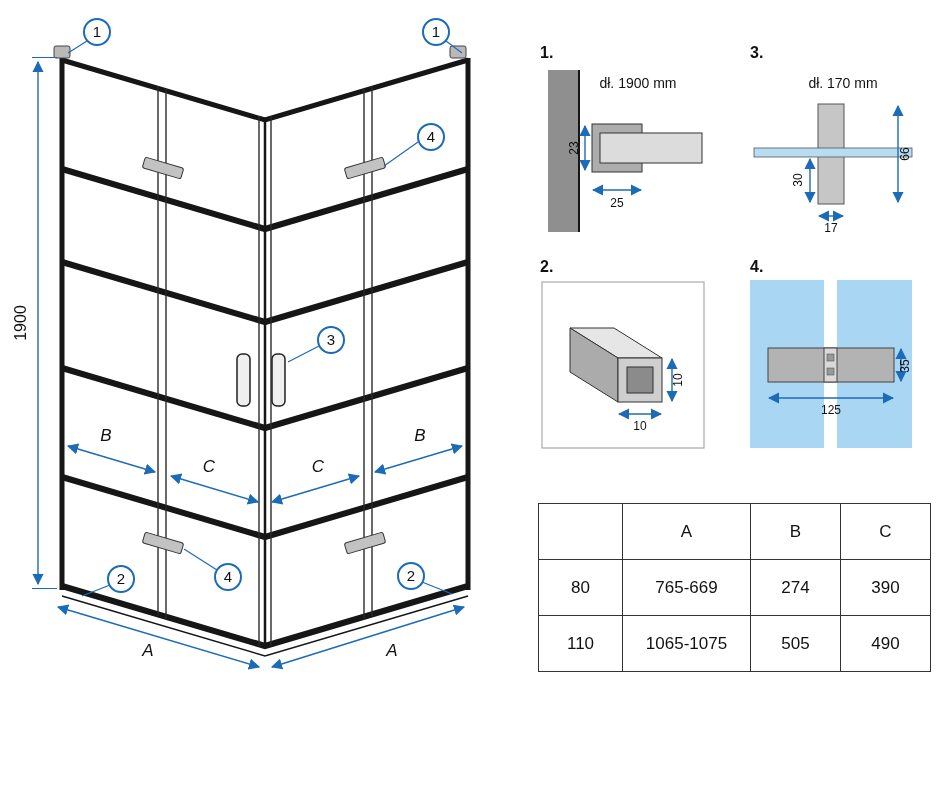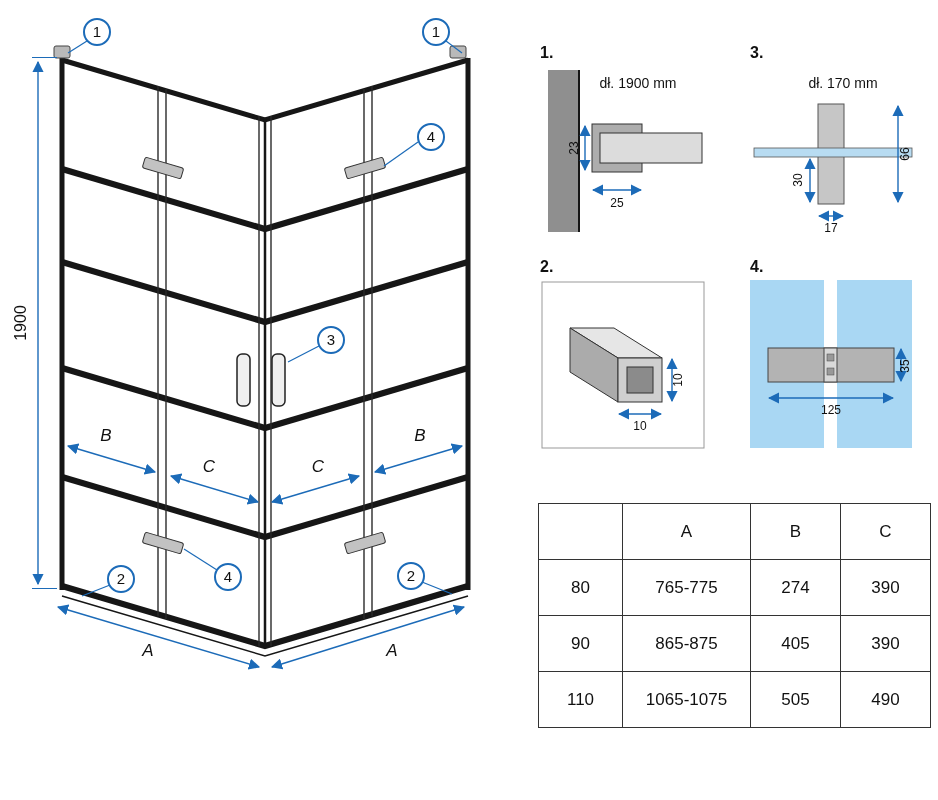--- a/index.html
+++ b/index.html
@@ -235,28 +235,22 @@
 <table class="spec-table">
   <tbody>
       <tr>
     <td class="c0"></td>
     <td class="c1">A</td>
     <td class="c2">B</td>
     <td class="c3">C</td>
   </tr>
   <tr>
     <td class="c0">80</td>
-    <td class="c1">765-775</td>
+    <td class="c1">765-669</td>
     <td class="c2">274</td>
-    <td class="c3">390</td>
-  </tr>
-  <tr>
-    <td class="c0">90</td>
-    <td class="c1">865-875</td>
-    <td class="c2">405</td>
     <td class="c3">390</td>
   </tr>
   <tr>
     <td class="c0">110</td>
     <td class="c1">1065-1075</td>
     <td class="c2">505</td>
     <td class="c3">490</td>
   </tr>
 </tbody>
   </table>

